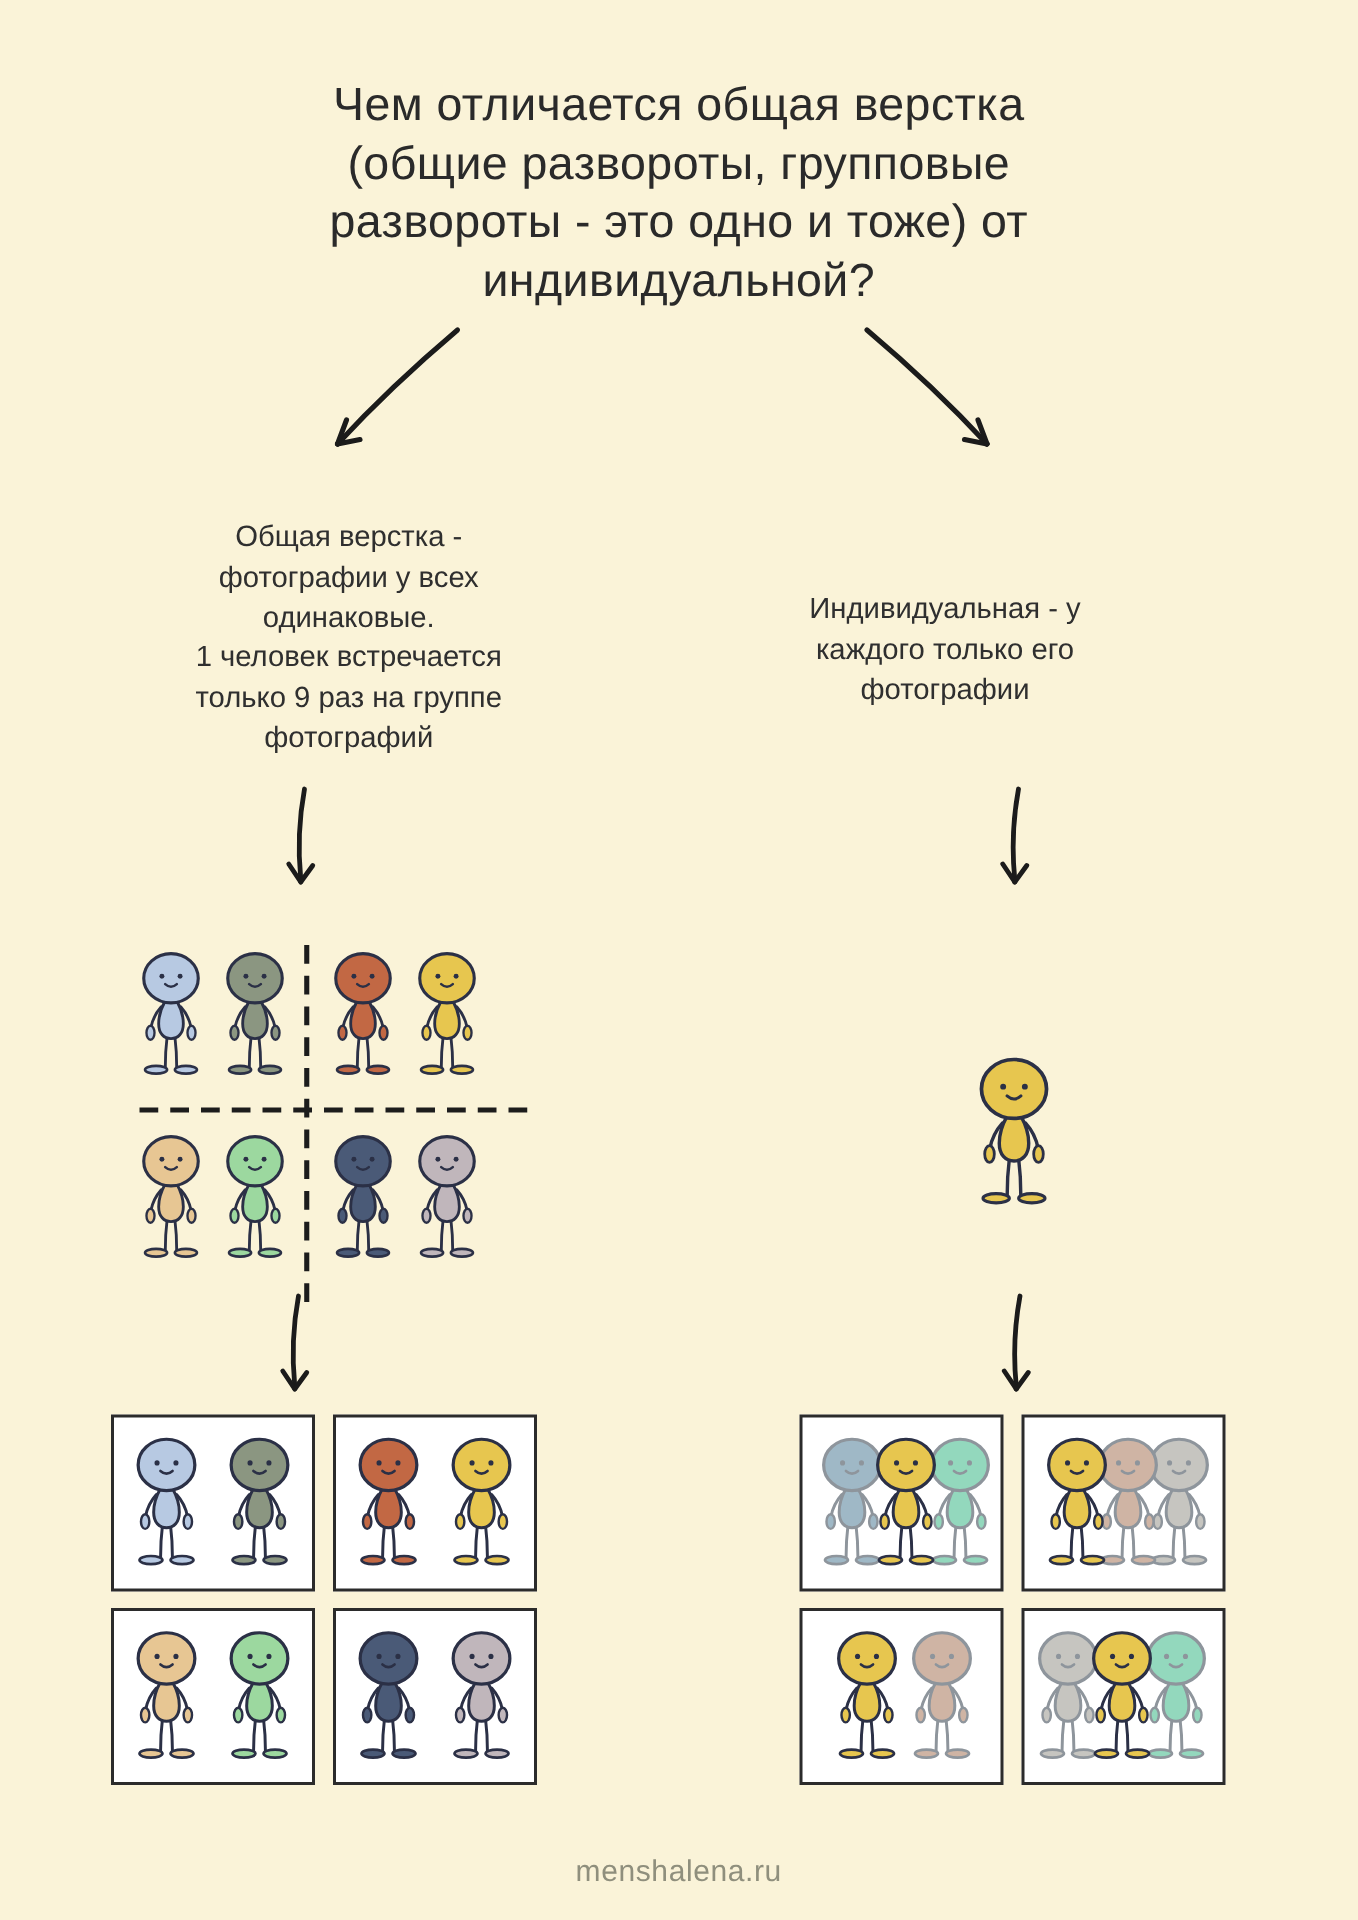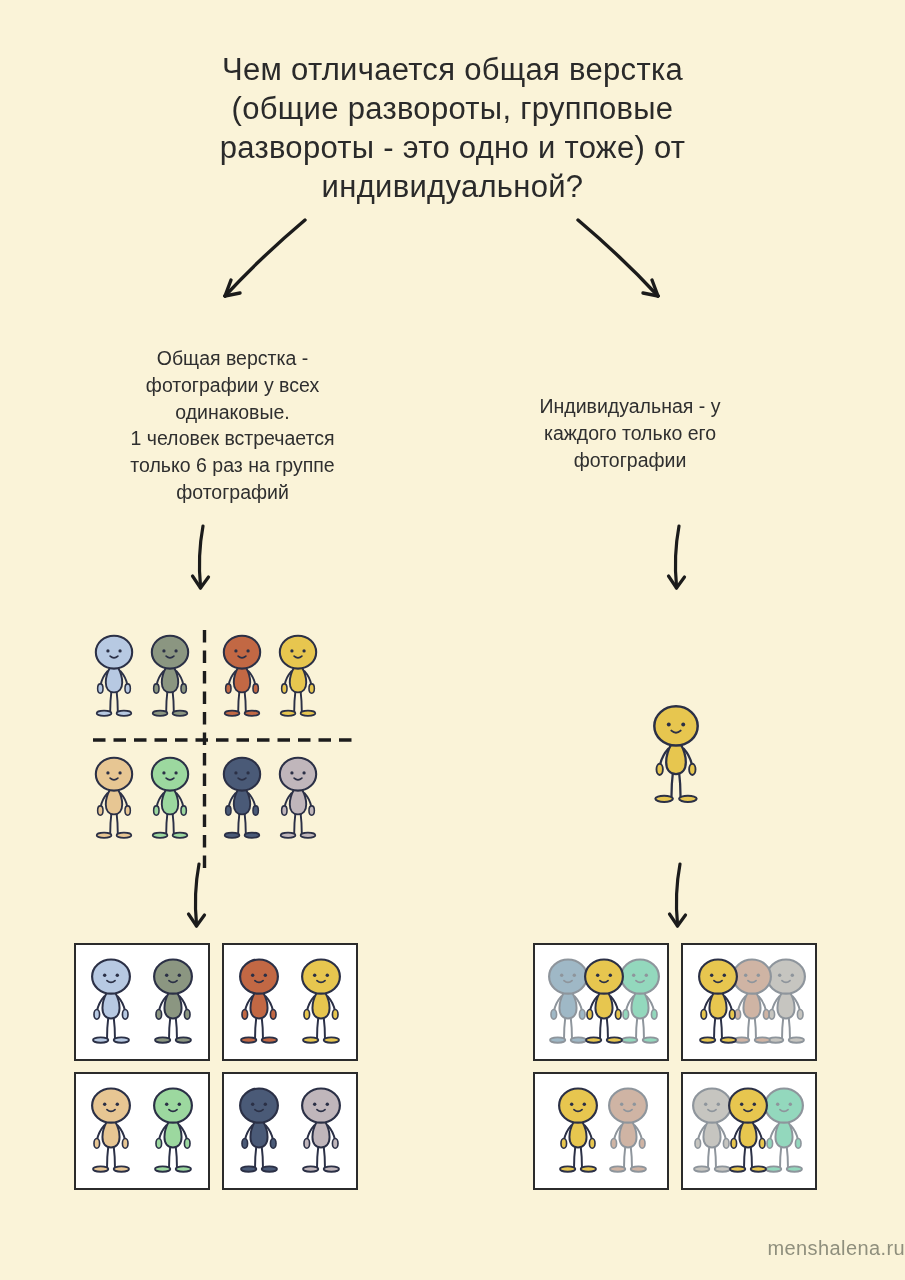--- a/index.html
+++ b/index.html
@@ -50,21 +50,21 @@
   .lc1 { left:222px; top:943px;  }
   .lc2 { left:74px;  top:1072px; }
   .lc3 { left:222px; top:1072px; }
   .rc0 { left:533px; top:943px;  }
   .rc1 { left:681px; top:943px;  }
   .rc2 { left:533px; top:1072px; }
   .rc3 { left:681px; top:1072px; }
 
   .footer {
     position:absolute; left:0; top:1237px; width:905px;
-    text-align:right; font-size:20px; color:#8f8f7d; letter-spacing:.4px;
+    text-align:center; font-size:20px; color:#8f8f7d; letter-spacing:.4px;
   }
   .defs-holder { position:absolute; width:0; height:0; overflow:hidden; }
 </style>
 </head>
 <body>
 
 <svg class="defs-holder" xmlns="http://www.w3.org/2000/svg" aria-hidden="true">
   <defs>
     <symbol id="person-shape" viewBox="0 0 60 104">
       <g fill="none" stroke="var(--line,#2b3046)" stroke-width="2.2" stroke-linecap="round">
@@ -101,21 +101,21 @@
   <svg class="arrow" style="left:566px; top:216px;" width="104" height="92" viewBox="0 0 104 92">
     <path d="M12 4 C38 26 68 54 92 80"></path>
     <path d="M92 80 L77 77"></path>
     <path d="M92 80 L86 64"></path>
   </svg>
 
   <div class="blurb left-1">Общая верстка -
 фотографии у всех
 одинаковые.</div>
   <div class="blurb left-2">1 человек встречается
-только 6 раз на группе
+только 9 раз на группе
 фотографий</div>
   <div class="blurb right-1">Индивидуальная - у
 каждого только его
 фотографии</div>
 
   <svg class="arrow flow" style="left:188px; top:523px;" width="26" height="72" viewBox="0 0 26 72">
     <path d="M15 3 C11.5 22 10.5 43 12.5 63"></path>
     <path d="M12.5 65 L4.5 53"></path>
     <path d="M12.5 65 L20.5 54"></path>
   </svg>

